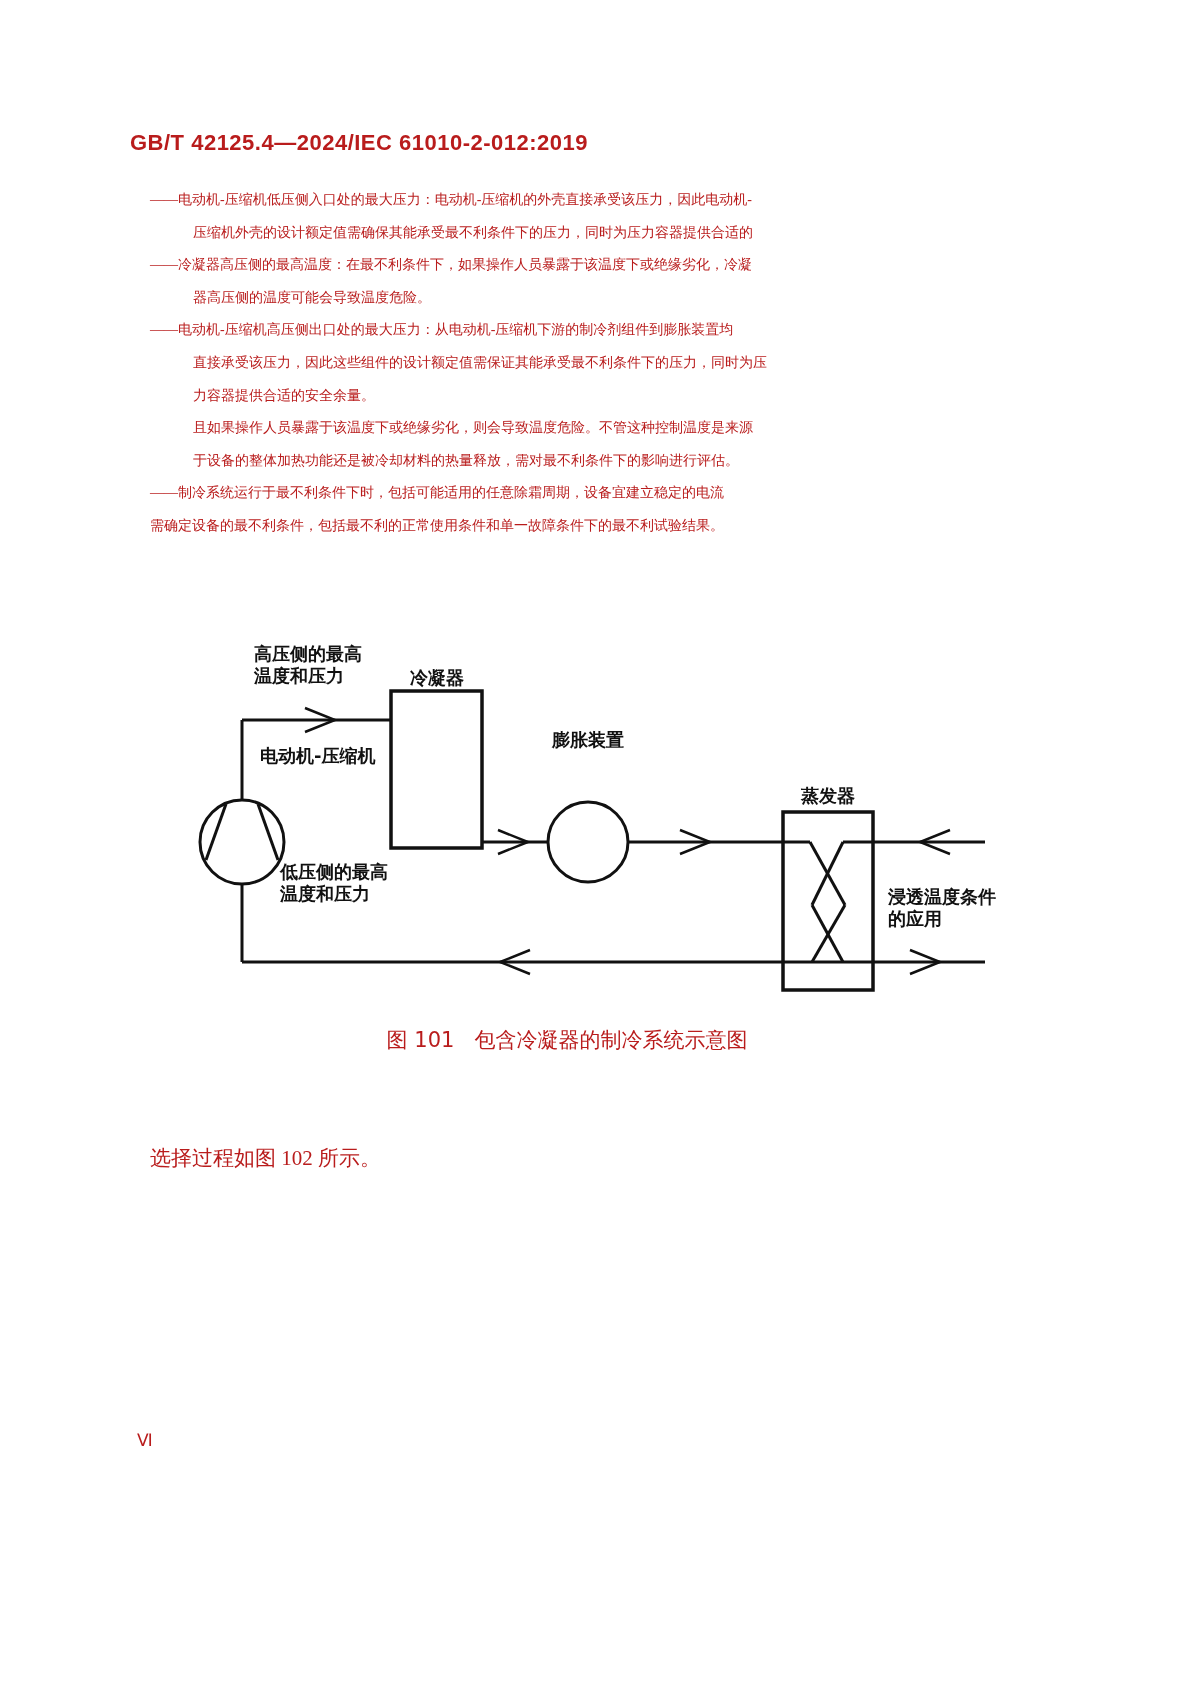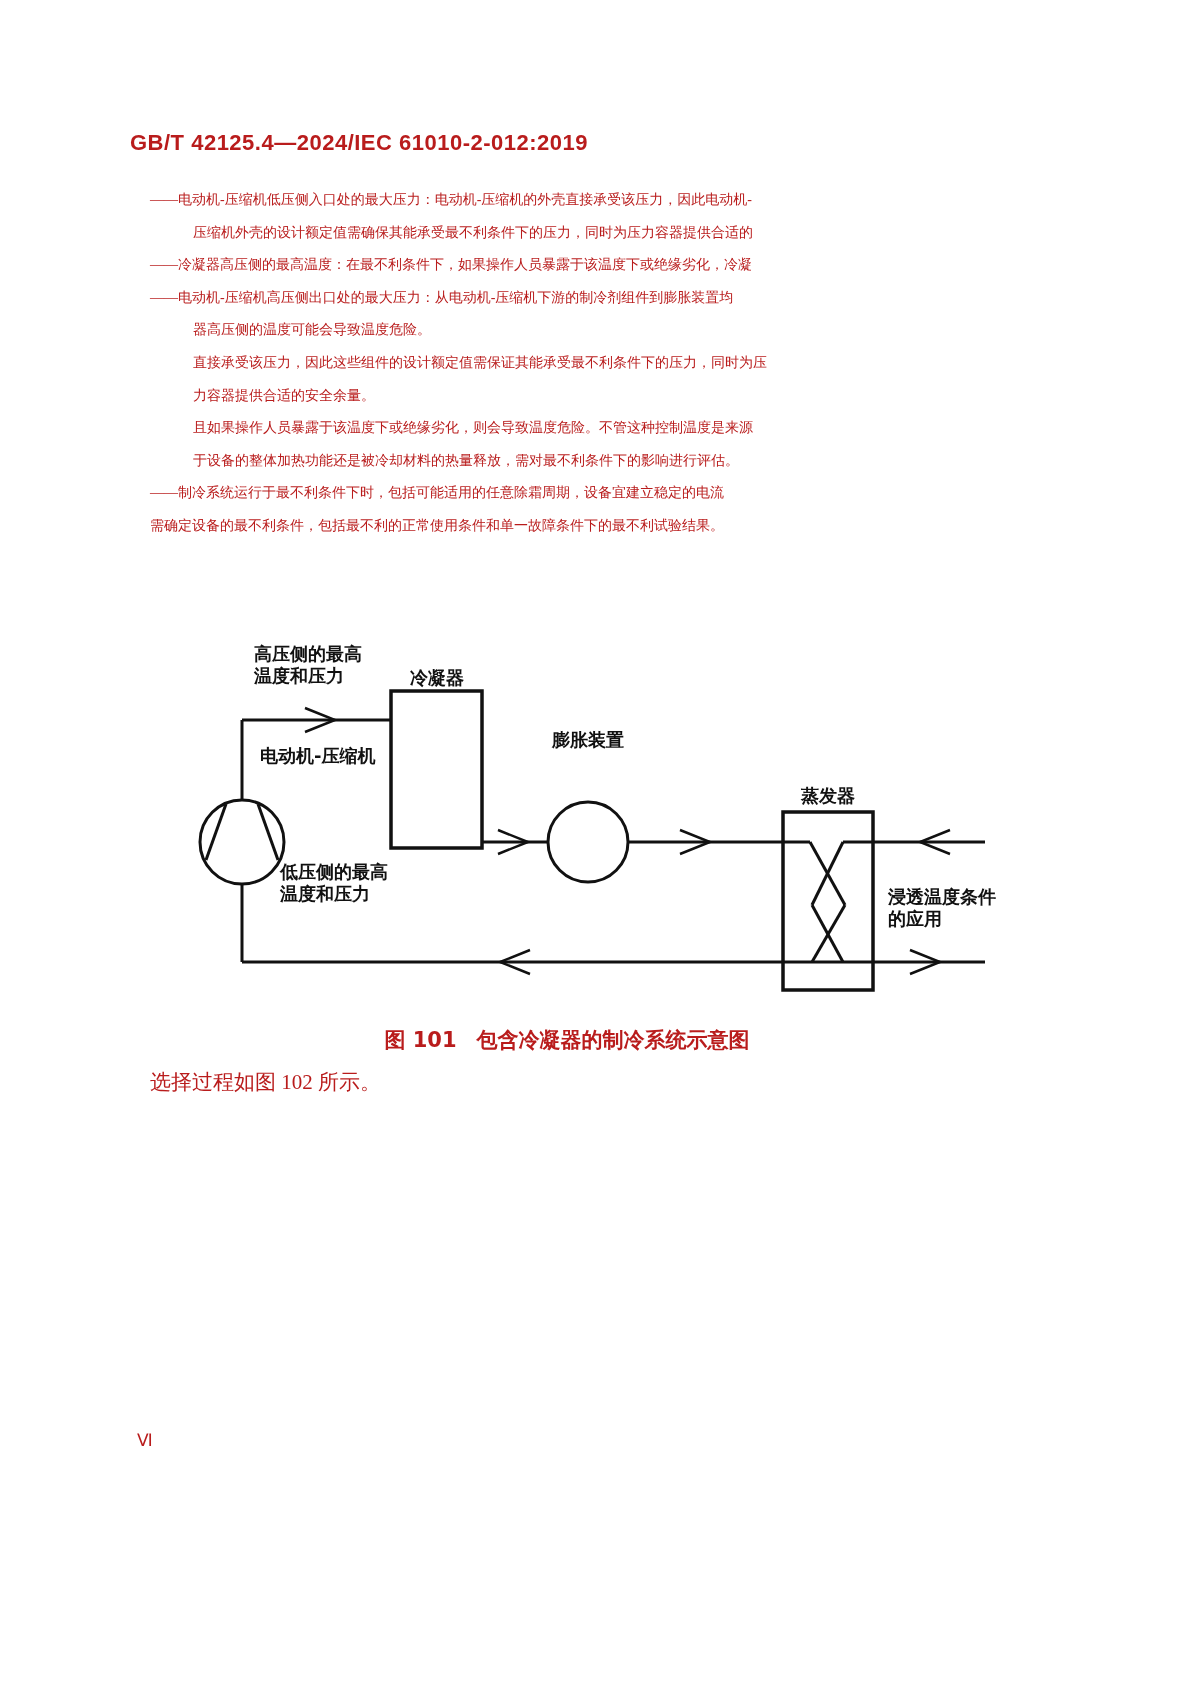--- a/index.html
+++ b/index.html
@@ -27,46 +27,46 @@
     position:absolute; left:130px; top:630px;
   }
   .diagram text {
     font-family:"DejaVu Sans", sans-serif;
     font-weight:bold; font-size:18px; fill:#111;
   }
   .caption {
     position:absolute; left:0; top:1026px; width:1134px;
     text-align:center;
     font-family:"DejaVu Sans", sans-serif;
-    font-weight:bold; font-size:21px;
+    font-weight:normal; font-size:21px;
     white-space:nowrap;
   }
   .caption .cap-title { margin-left:20px; }
   .after-figure {
-    position:absolute; left:150px; top:1068px;
+    position:absolute; left:150px; top:1144px;
     font-size:21px; white-space:nowrap;
   }
   .pagenum {
     position:absolute; left:137px; top:1430px;
     font-size:17px;
   }
 </style>
 </head>
 <body>
 
 <div class="page">
 
   <div class="header">GB/T 42125.4—2024/IEC 61010-2-012:2019</div>
 
   <div class="bodytext">
     <div class="tline">——电动机-压缩机低压侧入口处的最大压力：电动机-压缩机的外壳直接承受该压力，因此电动机-</div>
     <div class="tline indent">压缩机外壳的设计额定值需确保其能承受最不利条件下的压力，同时为压力容器提供合适的</div>
     <div class="tline">——冷凝器高压侧的最高温度：在最不利条件下，如果操作人员暴露于该温度下或绝缘劣化，冷凝</div>
+    <div class="tline indent">器高压侧的温度可能会导致温度危险。</div>
     <div class="tline">——电动机-压缩机高压侧出口处的最大压力：从电动机-压缩机下游的制冷剂组件到膨胀装置均</div>
-    <div class="tline indent">器高压侧的温度可能会导致温度危险。</div>
     <div class="tline indent">直接承受该压力，因此这些组件的设计额定值需保证其能承受最不利条件下的压力，同时为压</div>
     <div class="tline indent">力容器提供合适的安全余量。</div>
     <div class="tline indent">且如果操作人员暴露于该温度下或绝缘劣化，则会导致温度危险。不管这种控制温度是来源</div>
     <div class="tline indent">于设备的整体加热功能还是被冷却材料的热量释放，需对最不利条件下的影响进行评估。</div>
     <div class="tline">——制冷系统运行于最不利条件下时，包括可能适用的任意除霜周期，设备宜建立稳定的电流</div>
     <div class="tline">需确定设备的最不利条件，包括最不利的正常使用条件和单一故障条件下的最不利试验结果。</div>
   </div>
 
   <svg class="diagram" width="880" height="370" viewBox="0 0 880 370">
 

